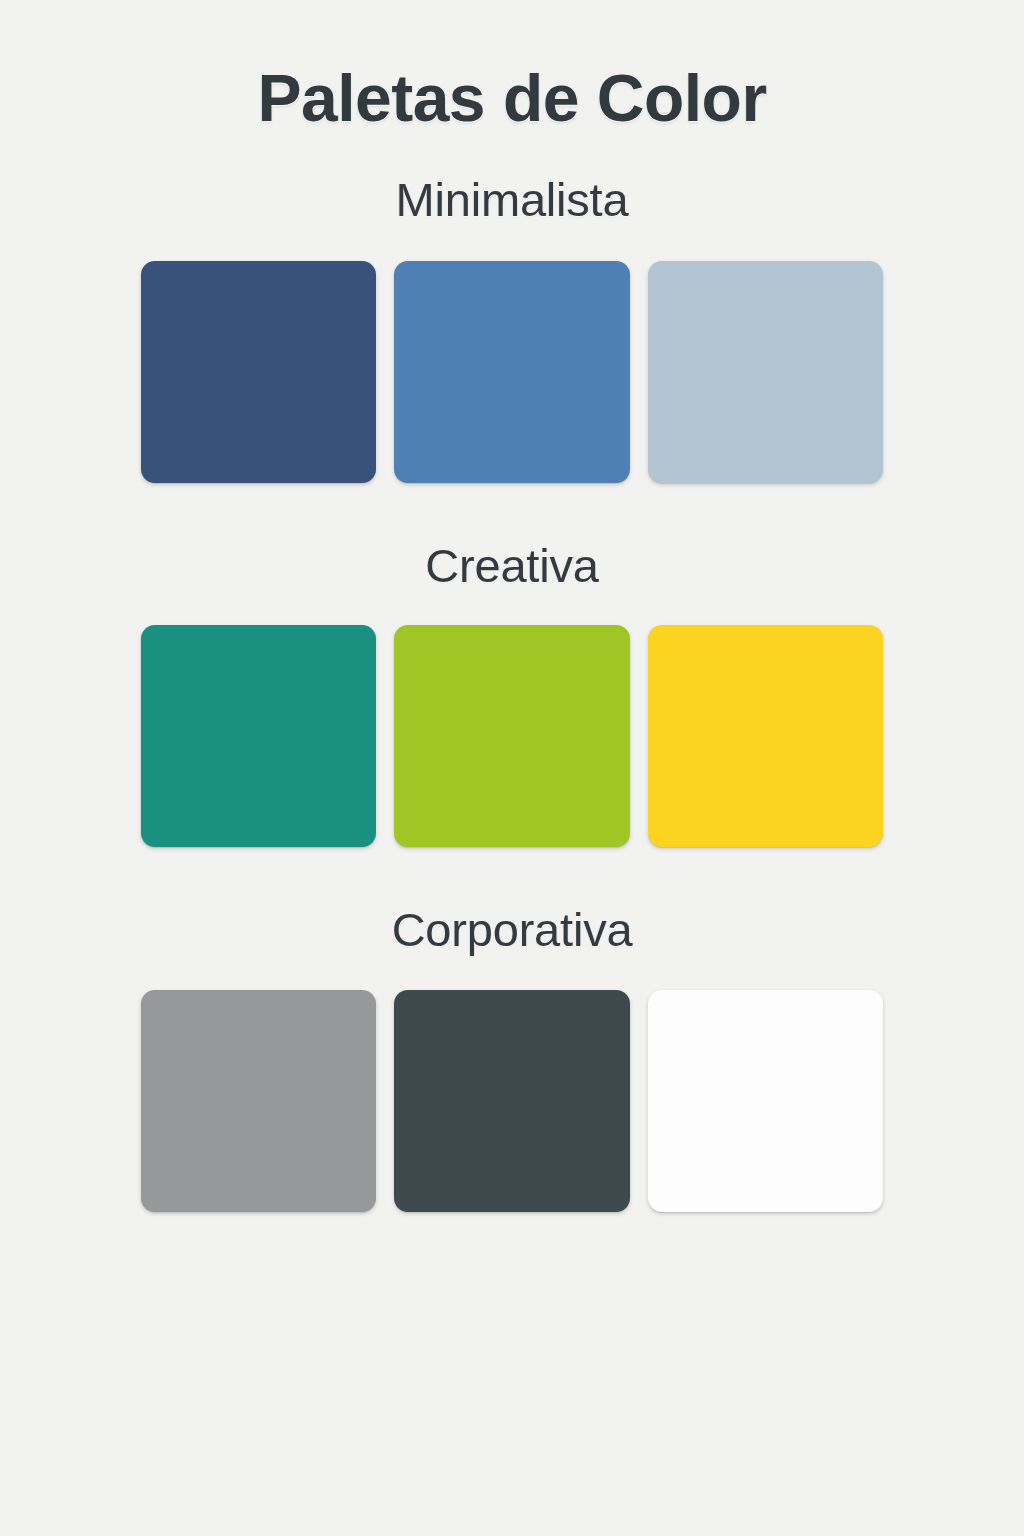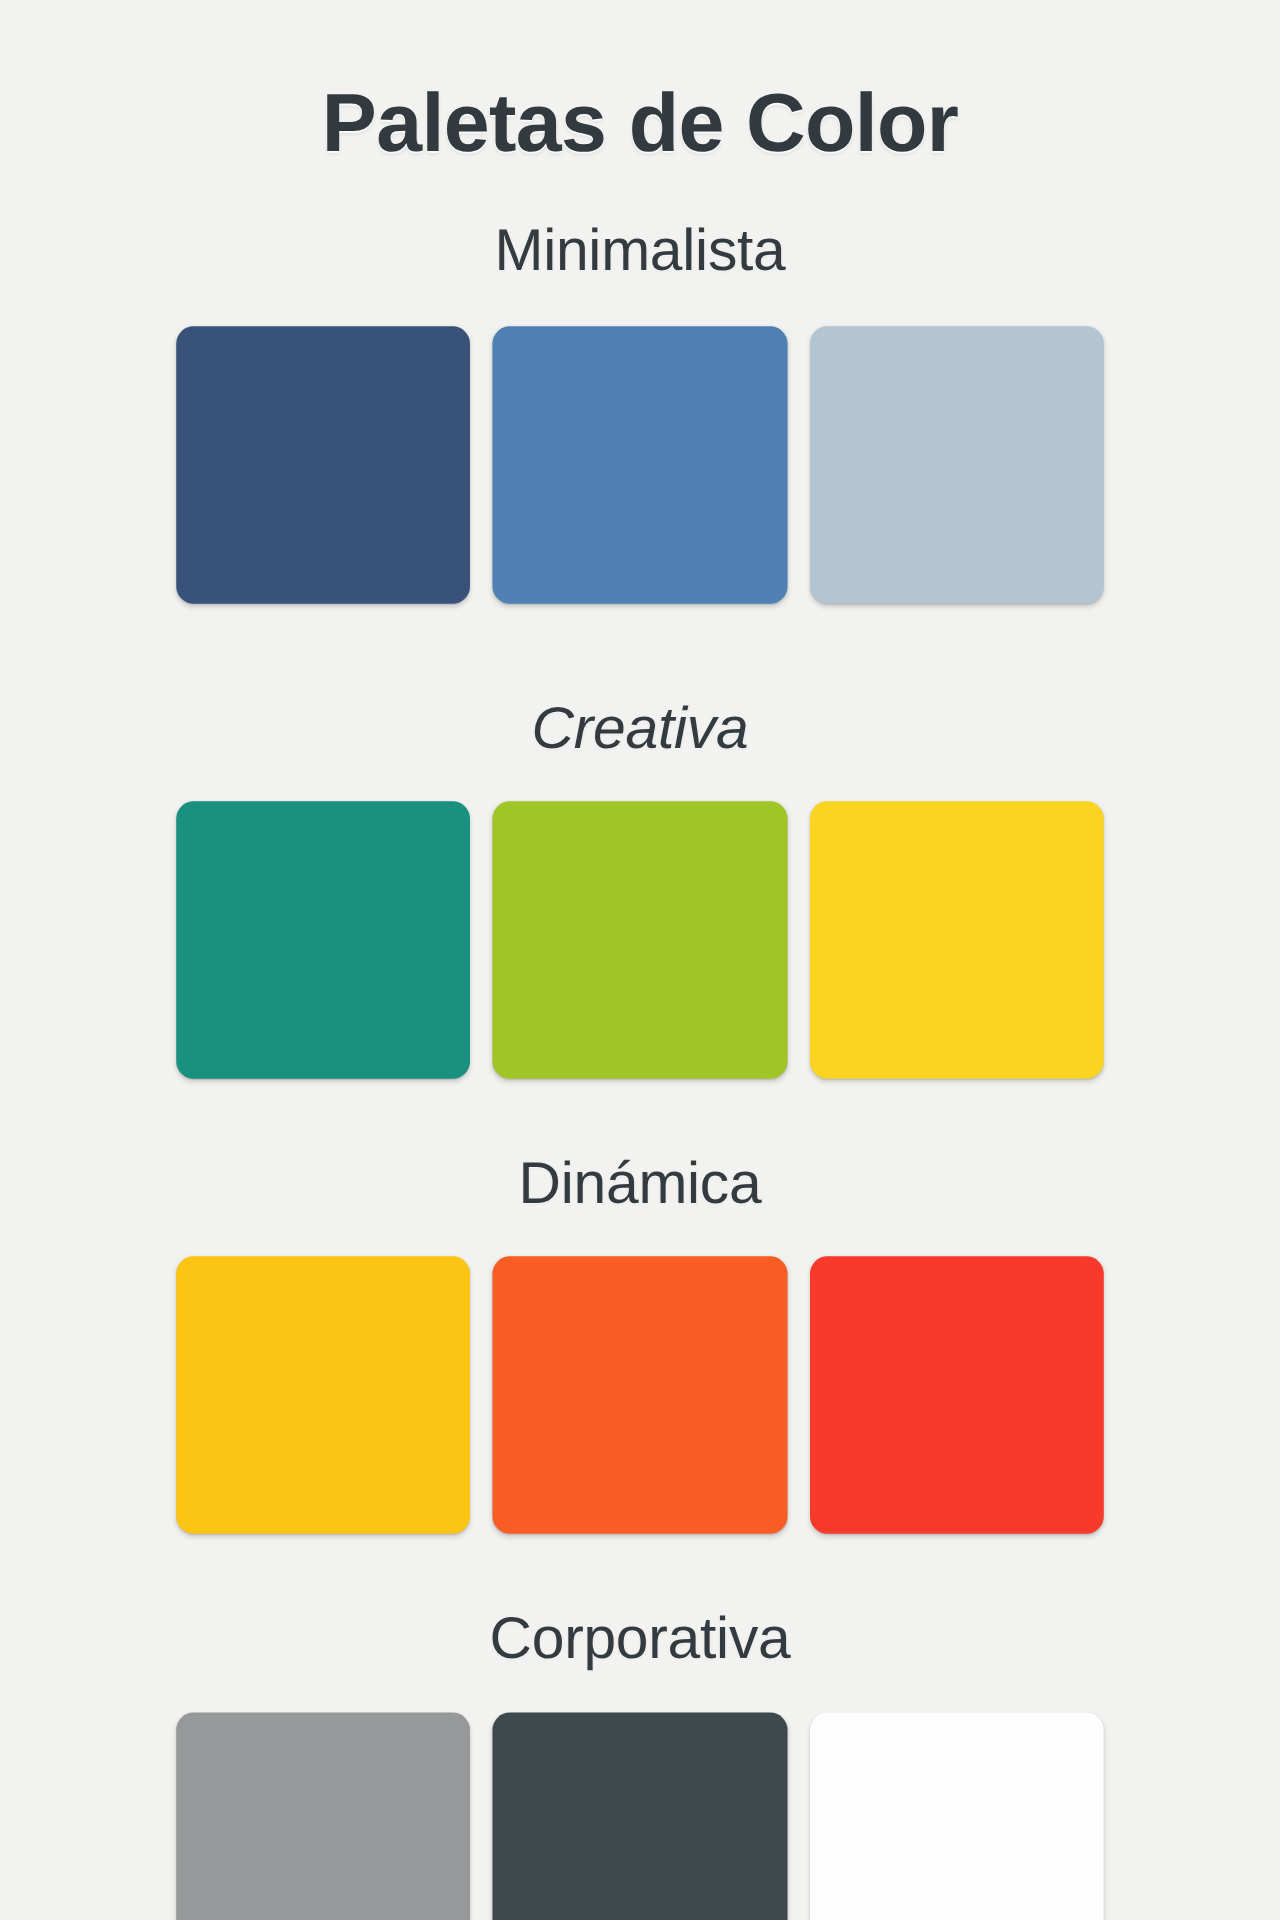--- a/index.html
+++ b/index.html
@@ -68,21 +68,21 @@
   .swatch {
     flex: 1 1 0;
     height: 222px;
     border-radius: 14px;
     box-shadow: 0 2px 4px rgba(0,0,0,0.16), 0 1px 1px rgba(0,0,0,0.10);
   }
 
   
   .palette + .palette { margin-top: 56px; }
   .palette-corporativa .swatch-row { margin-top: 34px; }
-  .palette-creativa .palette-name { margin-top: 16px; font-style: italic; }
+  .palette-creativa .palette-name { margin-top: 0; }
   .palette-minimalista .swatch-row { margin-top: 33px; }
 </style>
 </head>
 <body style="background: rgb(242, 242, 240);">
 
 <div class="page">
 
   <h1 class="page-title">Paletas de Color</h1>
 
   <div class="palettes">
@@ -98,28 +98,20 @@
 
     <section class="palette palette-creativa">
       <h2 class="palette-name">Creativa</h2>
       <div class="swatch-row">
         <div class="swatch" style="background-color: rgb(26, 144, 129);"></div>
         <div class="swatch" style="background-color: rgb(160, 198, 37);"></div>
         <div class="swatch" style="background-color: rgb(251, 212, 34);"></div>
       </div>
     </section>
 
-    <section class="palette palette-dinamica">
-      <h2 class="palette-name">Dinámica</h2>
-      <div class="swatch-row">
-        <div class="swatch" style="background-color: rgb(253, 197, 19);"></div>
-        <div class="swatch" style="background-color: rgb(249, 93, 36);"></div>
-        <div class="swatch" style="background-color: rgb(247, 58, 43);"></div>
-      </div>
-    </section>
 
     <section class="palette palette-minimalista">
       <h2 class="palette-name">Corporativa</h2>
       <div class="swatch-row">
         <div class="swatch" style="background-color: rgb(150, 152, 154);"></div>
         <div class="swatch" style="background-color: rgb(62, 73, 78);"></div>
         <div class="swatch" style="background-color: rgb(253, 253, 253);"></div>
       </div>
     </section>
 

